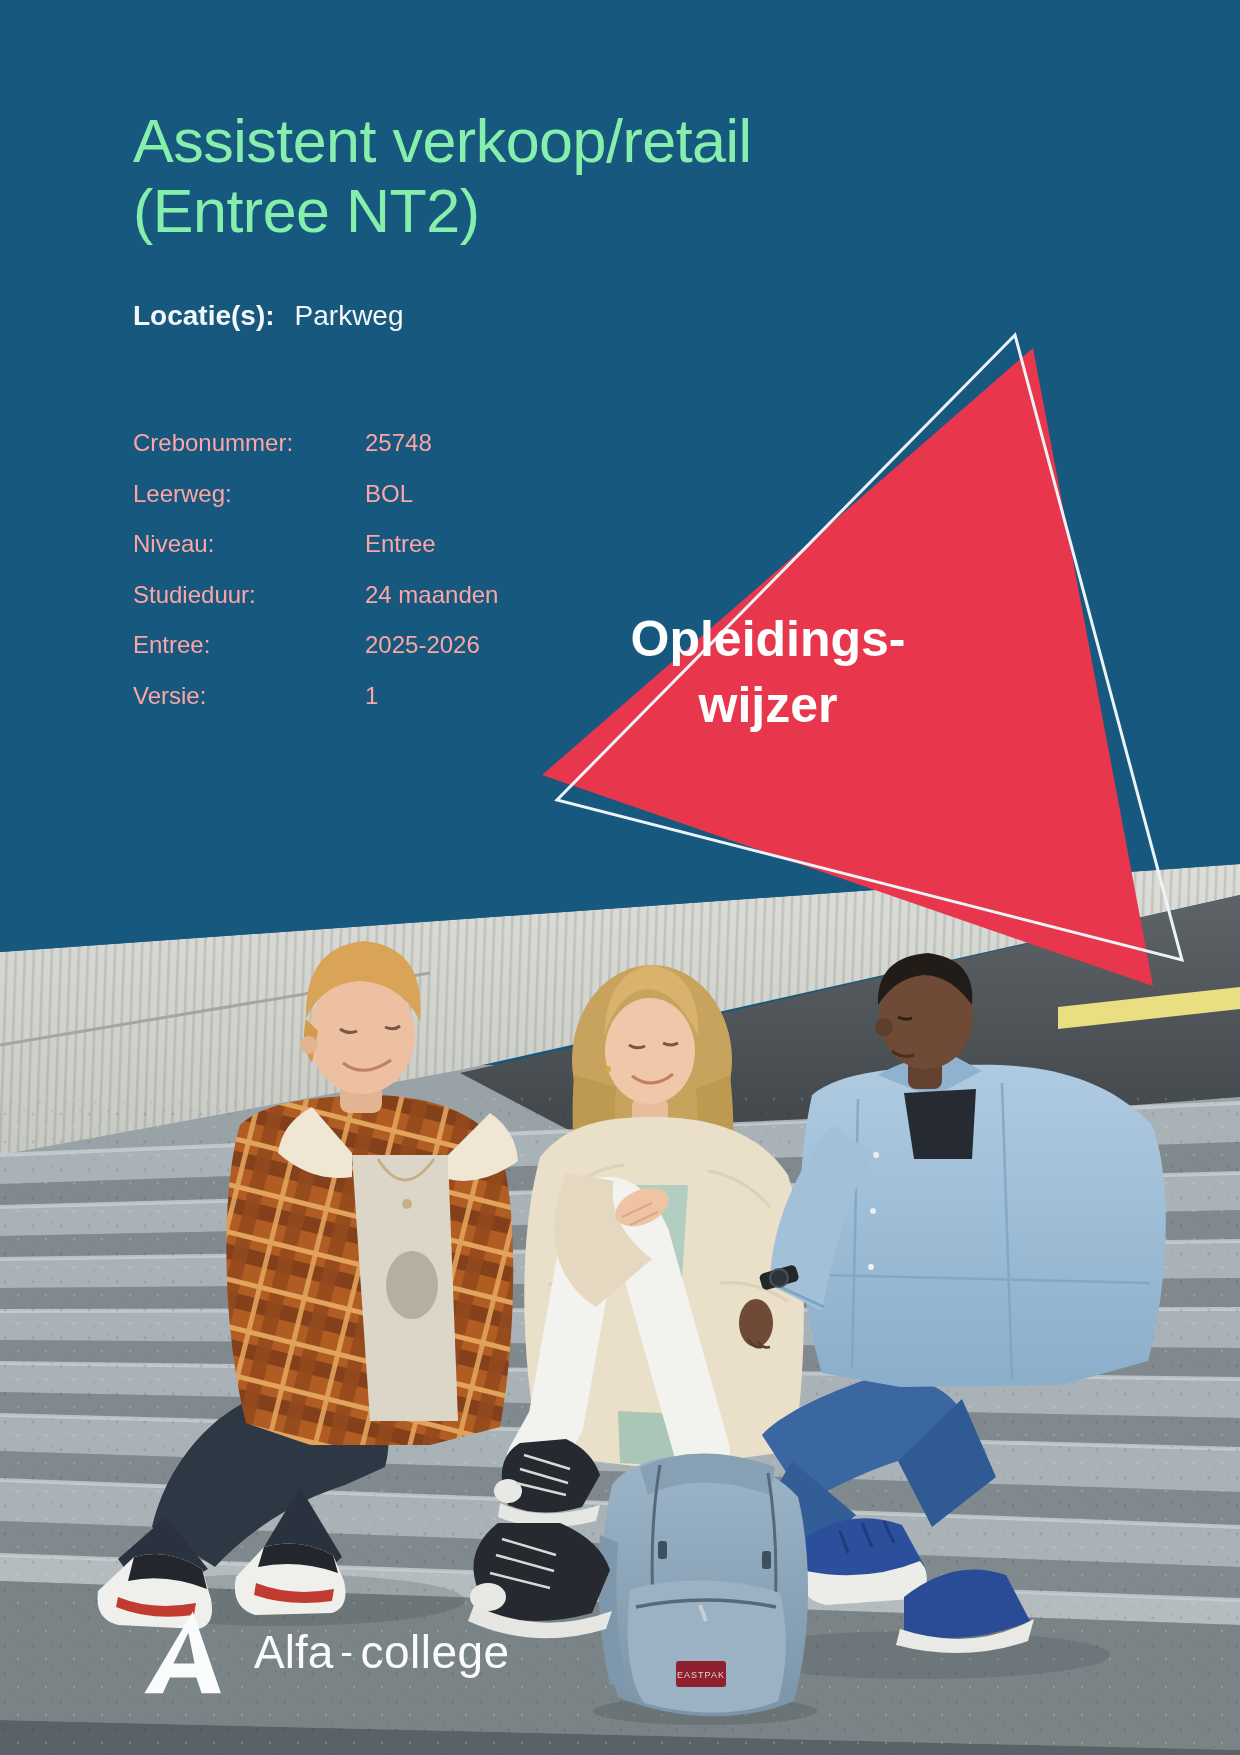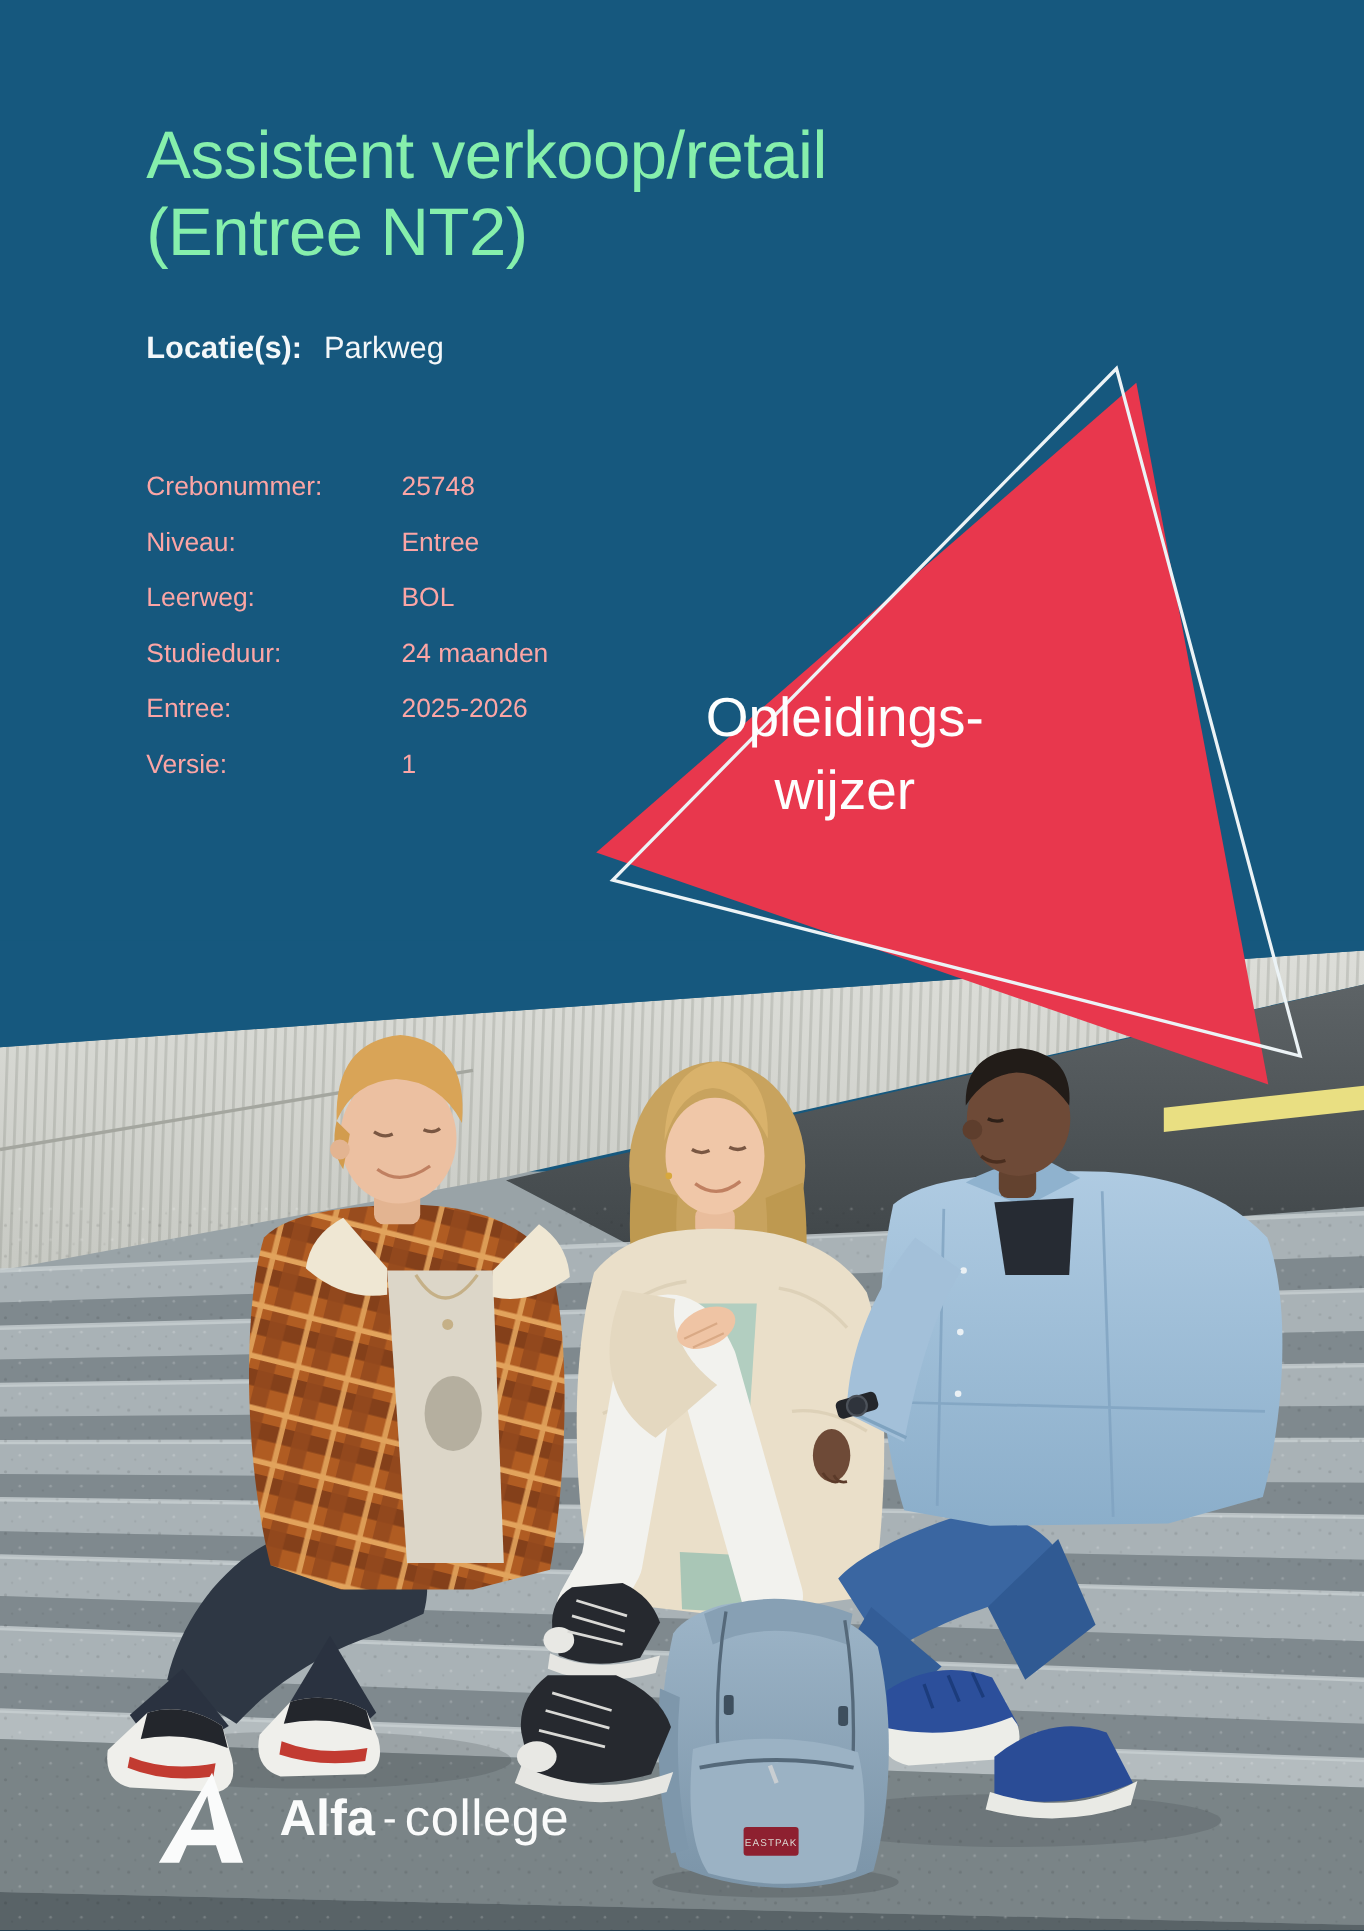--- a/index.html
+++ b/index.html
@@ -14,31 +14,31 @@
     left:133px;top:106px;width:900px;color:#86efac;
     font-size:61px;line-height:70px;font-weight:500;letter-spacing:-0.5px;
   }
   .location{left:133px;top:300px;color:#F3F7F9;font-size:28px;}
   .location .lab{font-weight:700;}
   .location .val{font-weight:400;margin-left:20px;}
   .info{left:133px;top:431px;color:#fca5a5;font-size:24px;}
   .info-row{display:flex;margin-bottom:26px;line-height:24.5px;}
   .info-row .lab{width:232px;}
   .badge-text{
-    left:568px;top:619px;width:400px;text-align:center;color:#FDFEFE;
-    font-size:50px;line-height:66px;font-weight:400;z-index:6;
+    left:568px;top:606px;width:400px;text-align:center;color:#FDFEFE;
+    font-size:50px;line-height:66px;font-weight:700;z-index:6;
   }
   .tri-layer{left:0;top:0;z-index:5;pointer-events:none;}
   .photo-layer{left:0;top:855px;z-index:2;}
   .logo{
     left:138px;top:1608px;z-index:8;display:flex;align-items:center;gap:24px;
     color:#FAFBFB;
   }
   .logo-text{font-size:46px;font-weight:400;letter-spacing:0.5px;white-space:nowrap;}
-  .logo-text .b{font-weight:700;letter-spacing:0;}
+  .logo-text .b{font-weight:400;letter-spacing:0;}
   .logo-text .sep{font-size:38px;margin:0 7px;position:relative;top:-3px;}
 </style>
 </head>
 <body>
 
 <div class="page">
 
   <svg class="abs photo-layer" width="1240" height="900" viewBox="0 0 1240 900">
     <defs>
       <linearGradient id="wallg" x1="0" y1="0" x2="0" y2="1">
@@ -237,26 +237,26 @@
   <div class="abs location">
     <span class="lab">Locatie(s):</span><span class="val">Parkweg</span>
   </div>
 
   <div class="abs info">
     <div class="info-row">
       <div class="lab">Crebonummer:</div>
       <div class="val">25748</div>
     </div>
     <div class="info-row">
+      <div class="lab">Leerweg:</div>
+      <div class="val">BOL</div>
+    </div>
+    <div class="info-row">
       <div class="lab">Niveau:</div>
       <div class="val">Entree</div>
-    </div>
-    <div class="info-row">
-      <div class="lab">Leerweg:</div>
-      <div class="val">BOL</div>
     </div>
     <div class="info-row">
       <div class="lab">Studieduur:</div>
       <div class="val">24 maanden</div>
     </div>
     <div class="info-row">
       <div class="lab">Entree:</div>
       <div class="val">2025-2026</div>
     </div>
     <div class="info-row">

